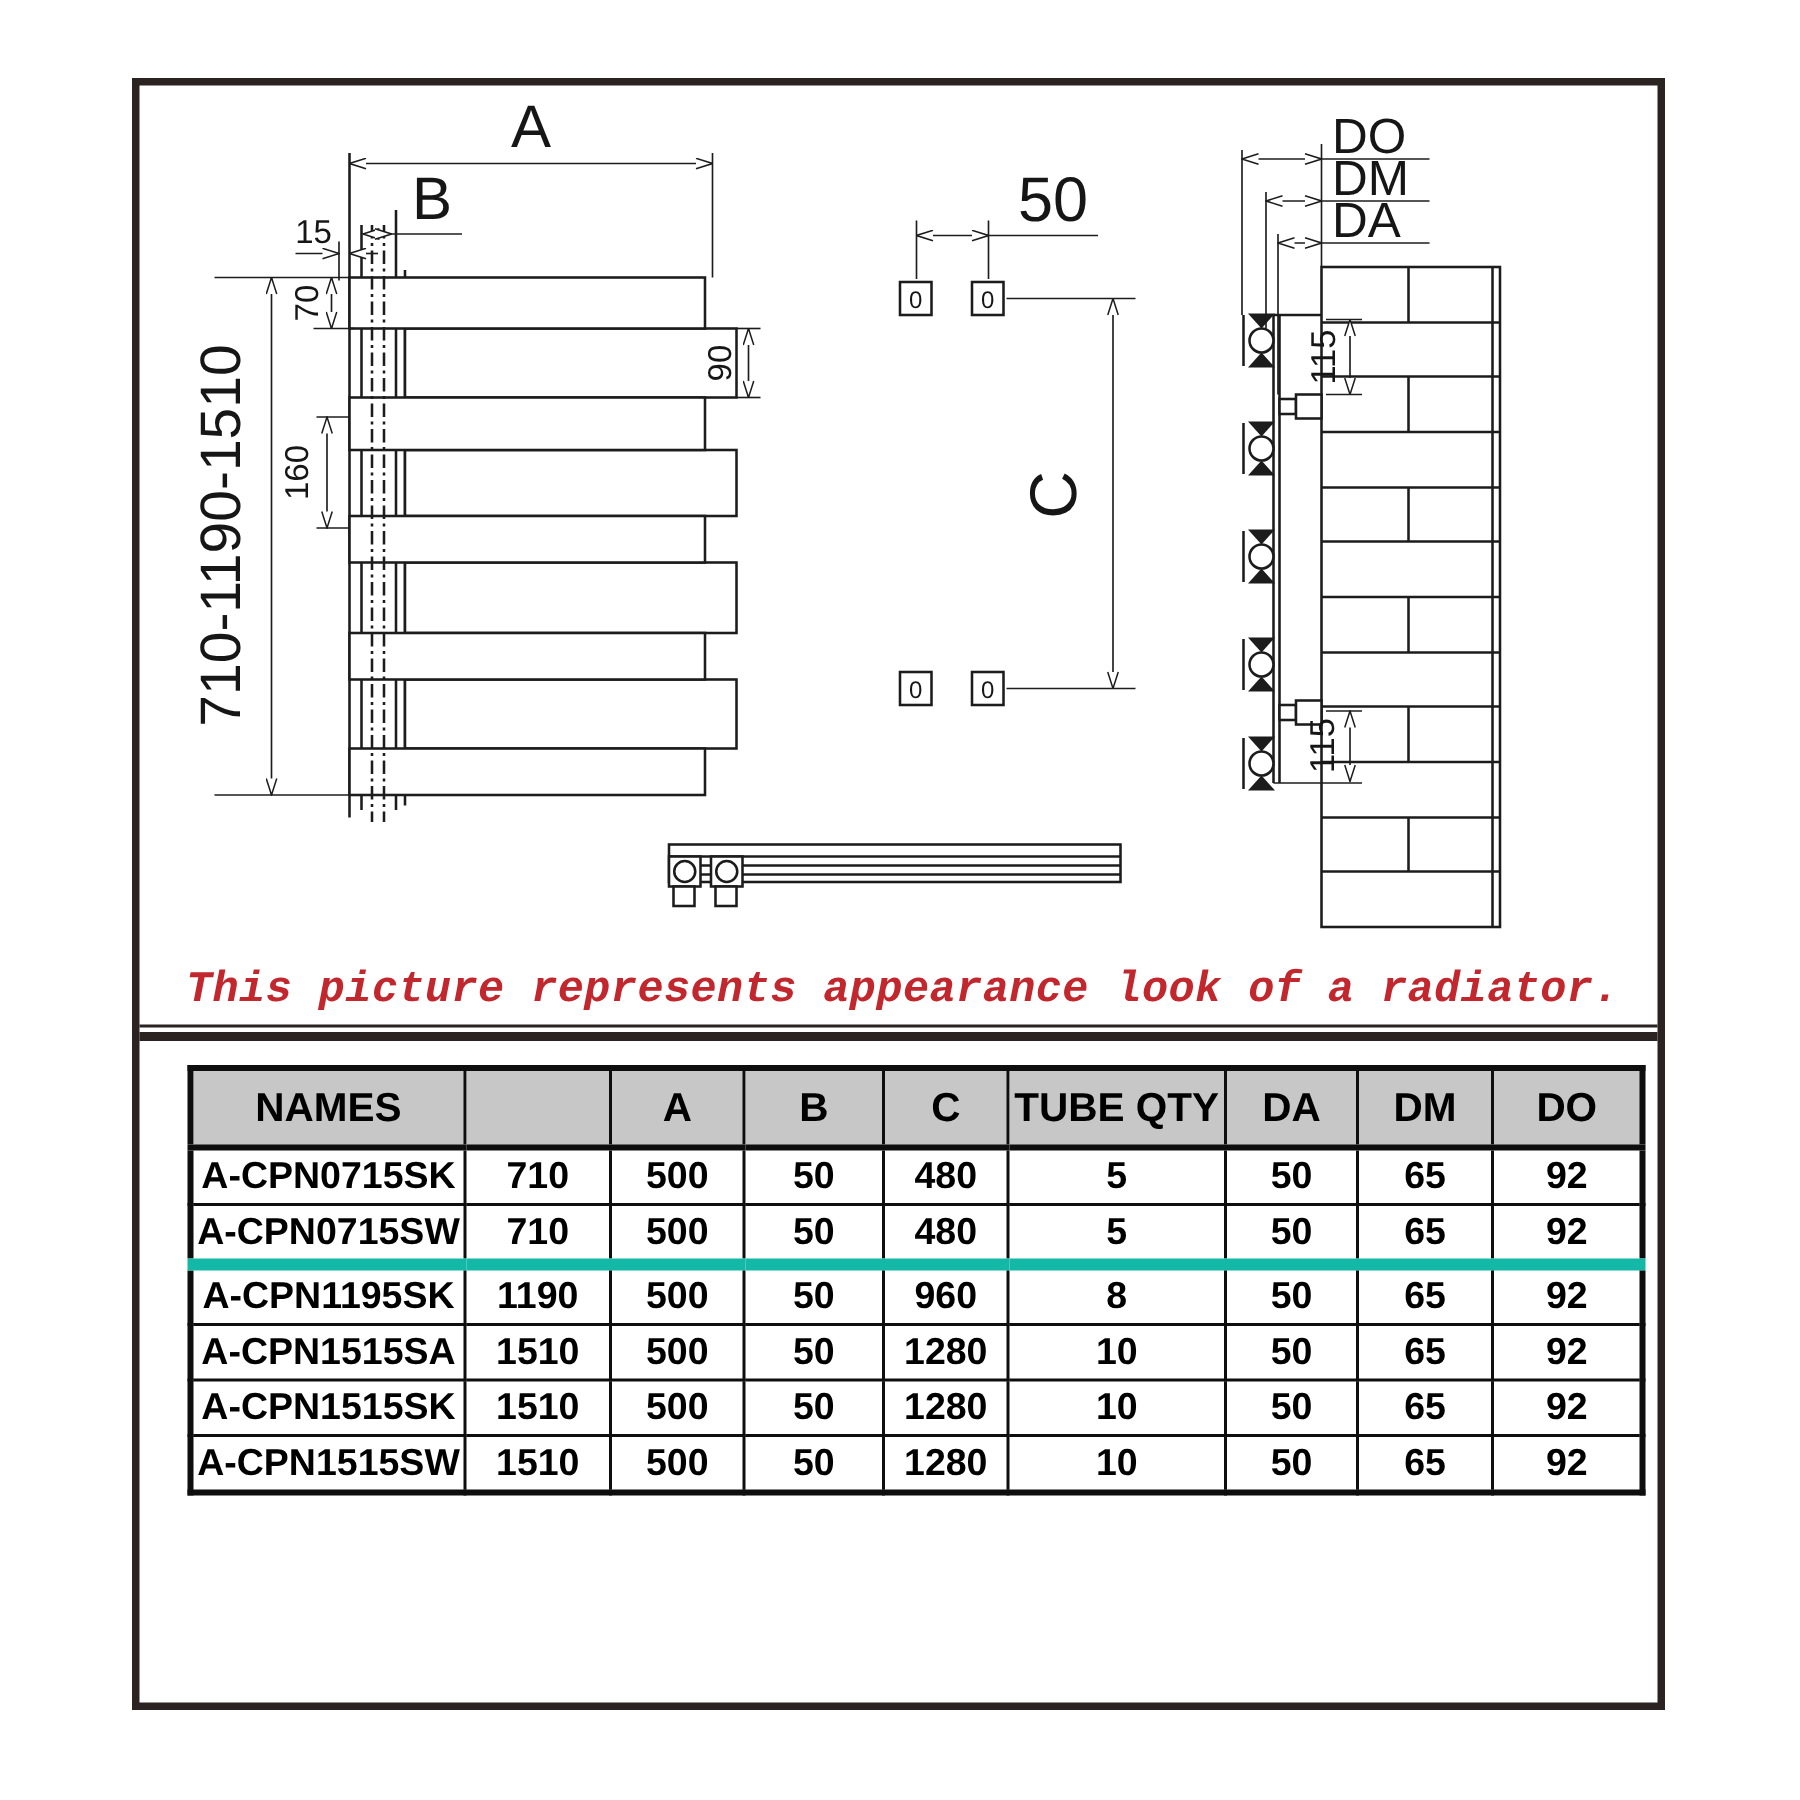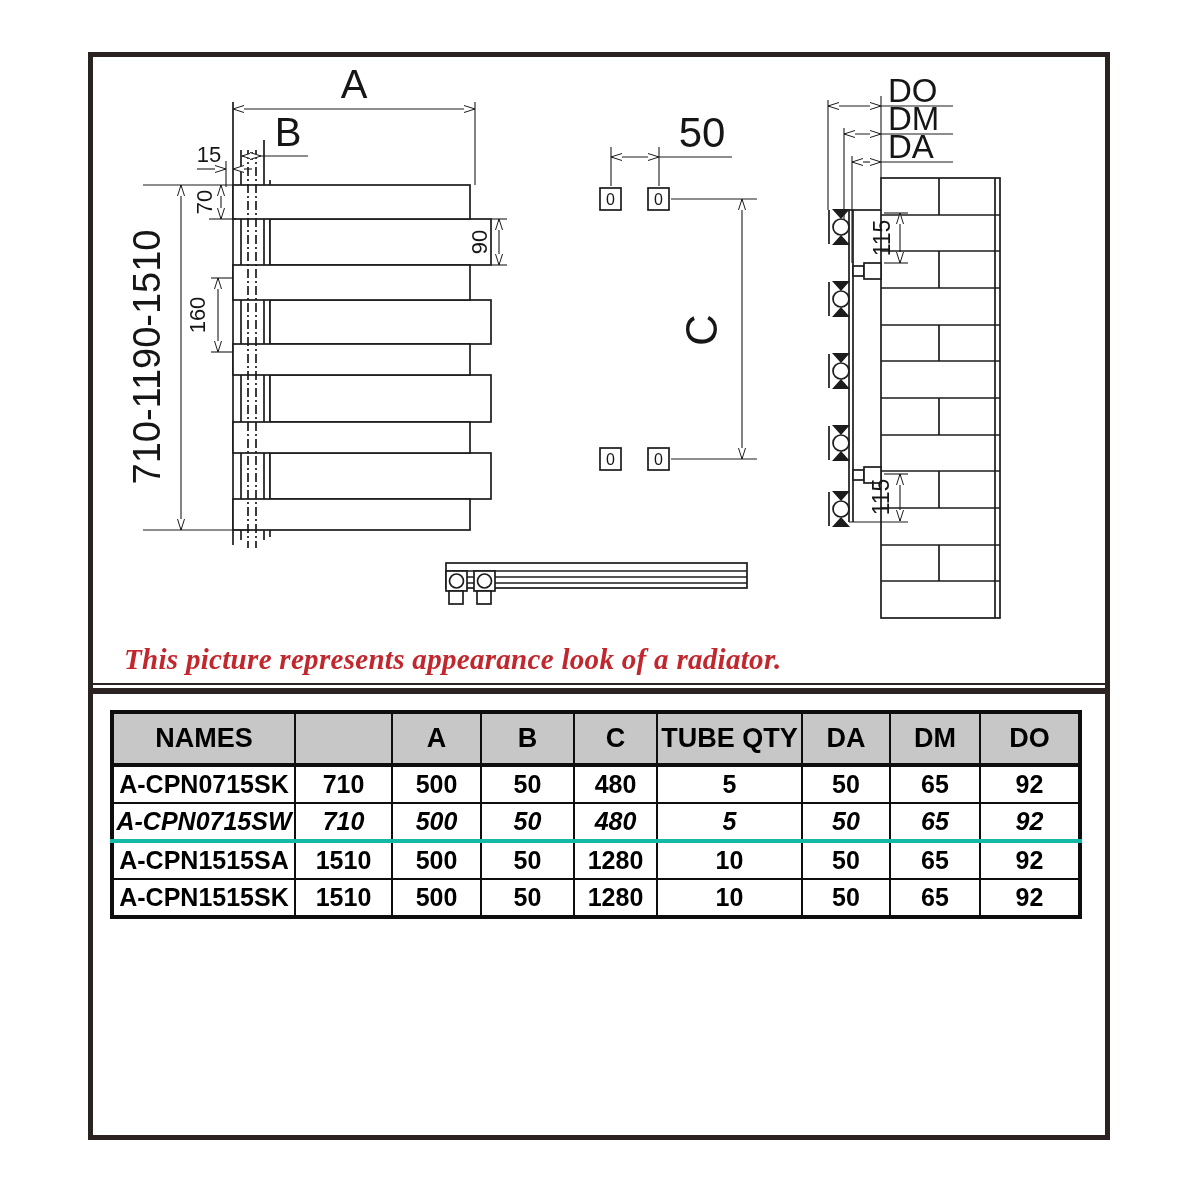--- a/index.html
+++ b/index.html
@@ -3,36 +3,36 @@
 <meta charset="utf-8">
 <style>
   html,body{margin:0;padding:0;background:#fff;}
   .page{position:relative;width:1200px;height:1200px;background:#fff;overflow:hidden;
         font-family:"Liberation Sans",sans-serif;}
   .frame{position:absolute;left:88px;top:52px;width:1022px;height:1088px;
          border:5px solid #2a2321;box-sizing:border-box;background:#fff;}
   .divider-thin{position:absolute;left:93px;top:683px;width:1012px;height:2px;background:#2a2321;}
   .divider-thick{position:absolute;left:93px;top:688px;width:1012px;height:6px;background:#2a2321;}
   .caption{position:absolute;left:124px;top:643px;width:700px;
-           font-family:Liberation Serif, serif;font-style:italic;font-weight:bold;
+           font-family:Liberation Mono, monospace;font-style:italic;font-weight:bold;
            font-size:29px;color:#c1272d;letter-spacing:.3px;white-space:nowrap;}
   svg text{font-family:"Liberation Sans",sans-serif;fill:#161616;}
   .out line,.out rect,.out circle{stroke:#1c1c1c;stroke-width:1.7;fill:none;}
   .out rect,.out circle{fill:#ffffff;}
   .cl{stroke:#3a3a3a;stroke-width:1;stroke-dasharray:9 3 2 3;}
   .dim line{stroke:#1c1c1c;stroke-width:1.1;fill:none;}
   .solid{fill:#1c1c1c;stroke:none;}
-  .spec{position:absolute;left:110px;top:710px;border-collapse:collapse;table-layout:fixed;
+  .spec{position:absolute;left:125px;top:710px;border-collapse:collapse;table-layout:fixed;
         width:968px;font-weight:bold;}
   .spec th,.spec td{border:2px solid #0e0e0e;text-align:center;vertical-align:middle;
         padding:0;overflow:hidden;white-space:nowrap;}
   .spec th{background:#c7c7c7;height:49px;font-size:27px;border-bottom:4px solid #0e0e0e;}
   .spec td{height:35px;font-size:25px;background:#fff;}
   .spec{border:4px solid #0e0e0e;}
-  .group-end td{border-bottom:4px solid #14b8a6;font-style:italic;}
+  .group-end td{border-bottom:8px solid #14b8a6;}
 </style>
 </head>
 <body>
 
 <div class="page">
   <div class="frame"></div>
 
   <svg style="position:absolute;left:88px;top:52px" width="1022" height="640" viewBox="88 52 1022 640">
     <defs>
       <marker id="ar" viewBox="0 0 12 8" markerWidth="12" markerHeight="8" refX="11.5" refY="4" orient="auto-start-reverse" markerUnits="userSpaceOnUse">
@@ -270,32 +270,54 @@
         <td>710</td>
         <td>500</td>
         <td>50</td>
         <td>480</td>
         <td>5</td>
         <td>50</td>
         <td>65</td>
         <td>92</td>
       </tr>
       <tr>
+        <td>A-CPN1195SK</td>
+        <td>1190</td>
+        <td>500</td>
+        <td>50</td>
+        <td>960</td>
+        <td>8</td>
+        <td>50</td>
+        <td>65</td>
+        <td>92</td>
+      </tr>
+      <tr>
         <td>A-CPN1515SA</td>
         <td>1510</td>
         <td>500</td>
         <td>50</td>
         <td>1280</td>
         <td>10</td>
         <td>50</td>
         <td>65</td>
         <td>92</td>
       </tr>
       <tr>
         <td>A-CPN1515SK</td>
+        <td>1510</td>
+        <td>500</td>
+        <td>50</td>
+        <td>1280</td>
+        <td>10</td>
+        <td>50</td>
+        <td>65</td>
+        <td>92</td>
+      </tr>
+      <tr>
+        <td>A-CPN1515SW</td>
         <td>1510</td>
         <td>500</td>
         <td>50</td>
         <td>1280</td>
         <td>10</td>
         <td>50</td>
         <td>65</td>
         <td>92</td>
       </tr>
     </tbody>

